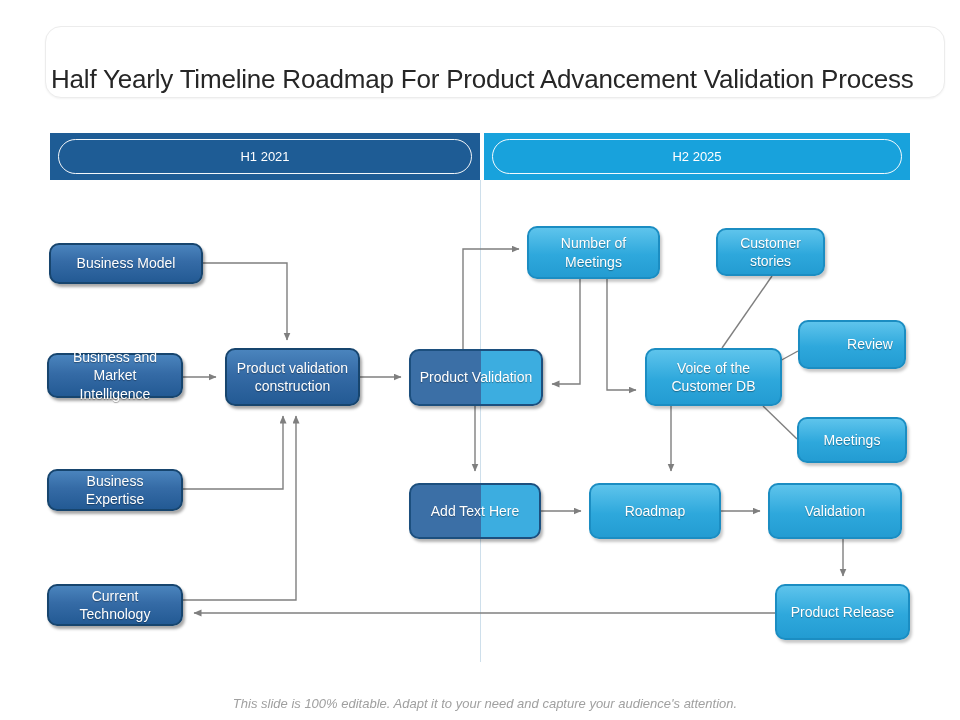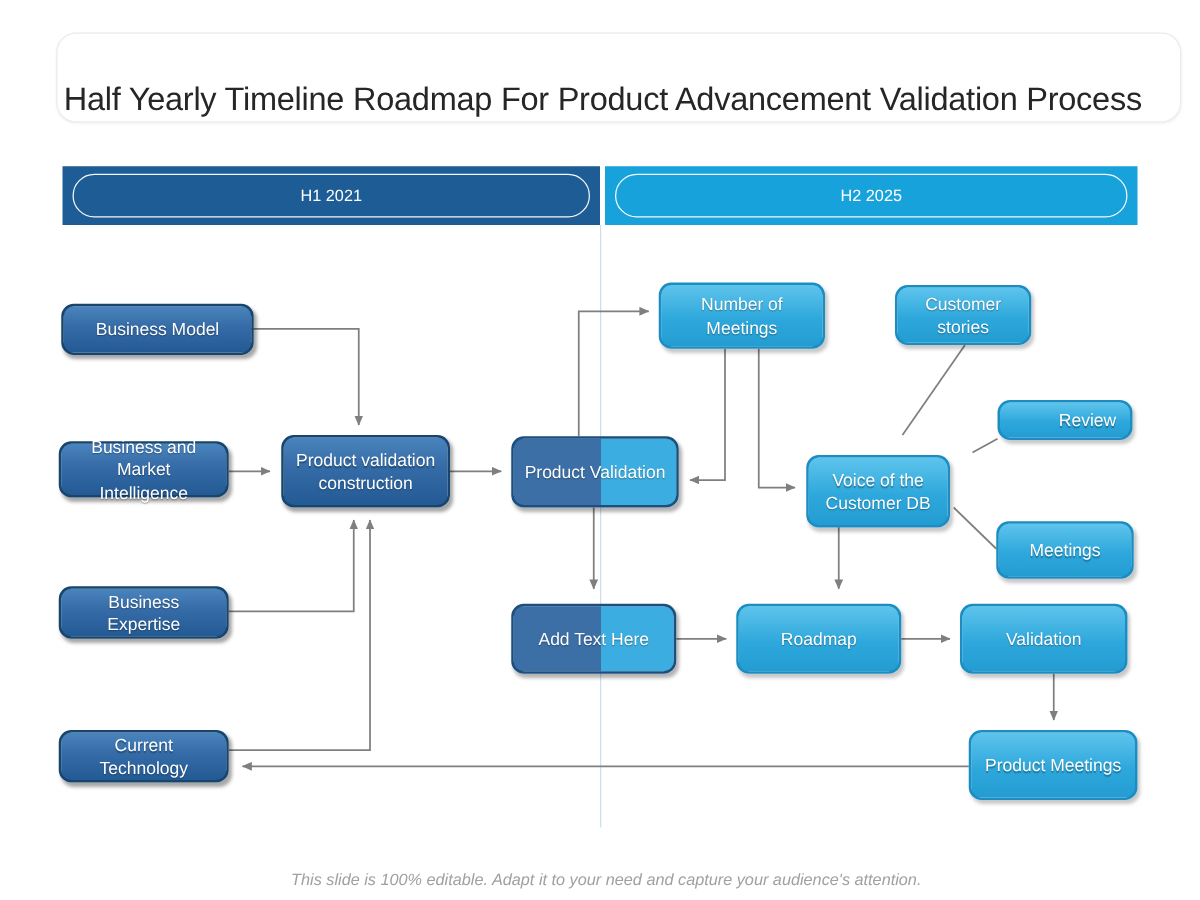--- a/index.html
+++ b/index.html
@@ -62,22 +62,22 @@
   }
   
   .n-business-model      {left:49px; top:243px; width:154px;height:41px;}
   .n-bmi                 {left:47px; top:353px; width:136px;height:45px;}
   .n-business-expertise  {left:47px; top:469px; width:136px;height:42px;}
   .n-current-technology  {left:47px; top:584px; width:136px;height:42px;align-items:center;}
   .n-pvc                 {left:225px;top:348px; width:135px;height:58px;}
   .n-product-validation  {left:409px;top:349px; width:134px;height:57px;}
   .n-number-of-meetings  {left:527px;top:226px; width:133px;height:53px;}
   .n-customer-stories    {left:716px;top:228px; width:109px;height:48px;}
-  .n-review              {left:798px;top:320px; width:108px;height:32px;padding-left:44px;}
-  .n-voc                 {left:645px;top:348px; width:115px;height:58px;margin-top:16px;}
+  .n-review              {left:798px;top:320px; width:108px;height:49px;padding-left:44px;}
+  .n-voc                 {left:645px;top:348px; width:137px;height:58px;}
   .n-ranking             {left:797px;top:417px; width:110px;height:46px;}
   .n-add-text-here       {left:409px;top:483px; width:132px;height:56px;}
   .n-roadmap             {left:589px;top:483px; width:132px;height:56px;}
   .n-development         {left:768px;top:483px; width:134px;height:56px;}
   .n-product-release     {left:775px;top:584px; width:135px;height:56px;}
   
   .connector-layer{position:absolute;left:0;top:0;width:960px;height:720px;pointer-events:none;}
   
   .footer-note{
     position:absolute;left:10px;right:0;top:696px;text-align:center;
@@ -167,16 +167,16 @@
 <div class="node node-split-ath n-add-text-here">
   <span class="lbl">Add Text Here</span>
 </div>
 <div class="node node-light n-roadmap">
   <span class="lbl">Roadmap</span>
 </div>
 <div class="node node-light n-development">
   <span class="lbl">Validation</span>
 </div>
 <div class="node node-light n-product-release">
-  <span class="lbl">Product Meetings</span>
+  <span class="lbl">Product Release</span>
 </div>
 
 <div class="footer-note">This slide is 100% editable. Adapt it to your need and capture your audience's attention.</div>
 
 </body></html>

